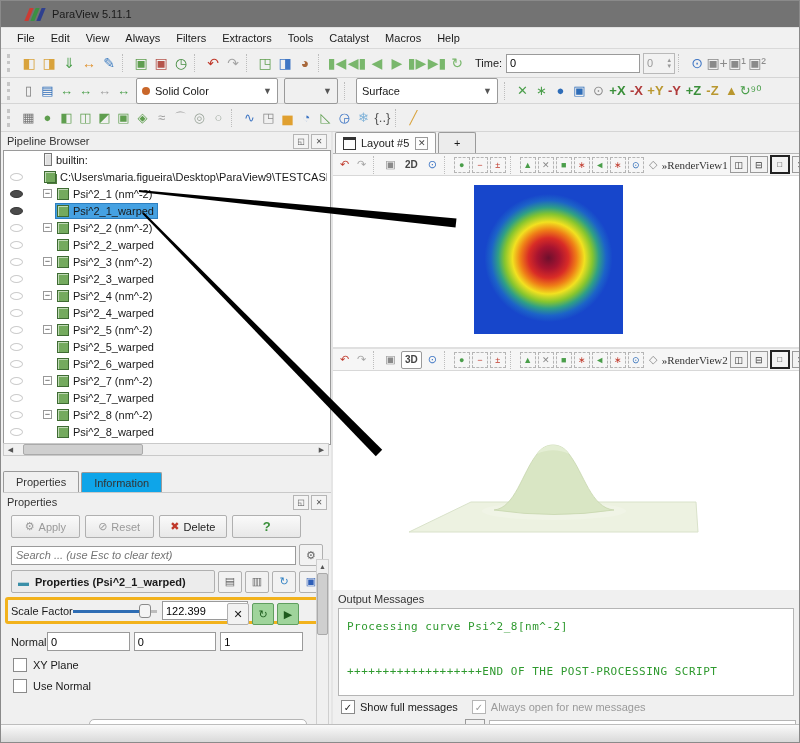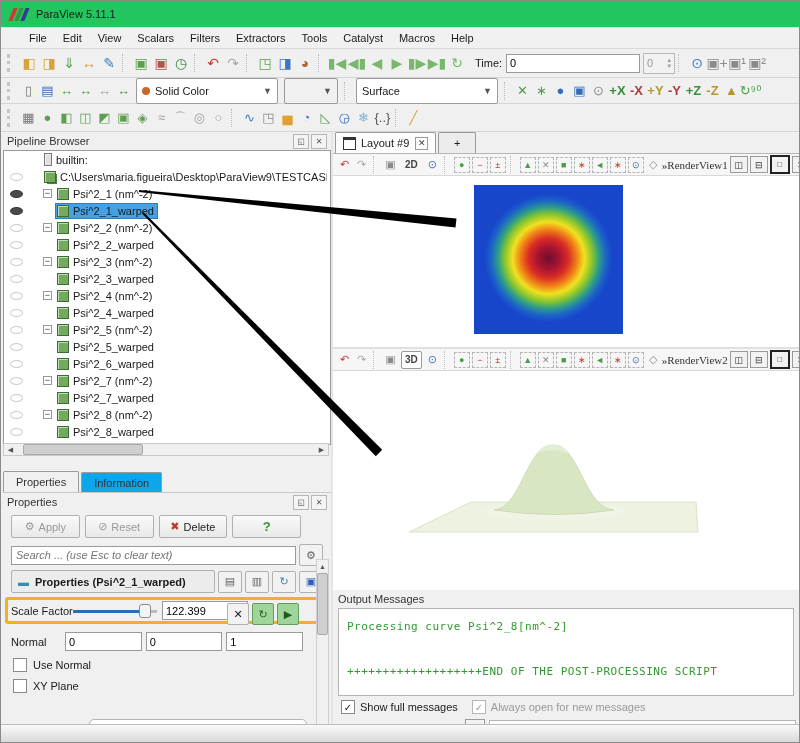--- a/index.html
+++ b/index.html
@@ -1,22 +1,22 @@
 <!DOCTYPE html>
 <html><head>
 <meta charset="utf-8">
 <style>
   html,body{margin:0;padding:0;background:#d8d8d8;}
   #win{position:relative;width:798px;height:741px;background:#f0f0f0;border:1px solid #8a8a8a;
        font-family:"Liberation Sans",sans-serif;font-size:11px;color:#1a1a1a;overflow:hidden;}
   
-  #titlebar{position:absolute;left:0;top:0;width:100%;height:27px;background:#22c55e;border-bottom:1px solid #e2e2e2;display:flex;align-items:center;padding-left:10px;box-sizing:border-box;}
+  #titlebar{position:absolute;left:0;top:0;width:100%;height:27px;background:#737373;border-bottom:1px solid #e2e2e2;display:flex;align-items:center;padding-left:26px;box-sizing:border-box;}
   .logo{display:inline-flex;margin-right:7px;}
   .logo i{width:4px;height:13px;margin-right:2px;transform:skewX(-22deg);display:inline-block;}
-  #menubar{position:absolute;left:0;top:27px;width:100%;height:21px;background:#f1f1f1;border-bottom:1px solid #d9d9d9;display:flex;align-items:center;padding-left:20px;box-sizing:border-box;}
+  #menubar{position:absolute;left:0;top:27px;width:100%;height:21px;background:#f1f1f1;border-bottom:1px solid #d9d9d9;display:flex;align-items:center;padding-left:8px;box-sizing:border-box;}
   .menu-item{padding:2px 8px;cursor:default;}
   
   .tb{position:absolute;left:0;width:100%;display:flex;align-items:center;box-sizing:border-box;background:#f0f0f0;border-bottom:1px solid #d5d5d5;padding-left:6px;}
   #tb1{top:48px;height:29px;}
   #tb2{top:77px;height:26px;}
   #tb3{top:103px;height:28px;}
   .ticons{display:flex;align-items:center;}
   .tbi{width:20px;height:20px;display:flex;align-items:center;justify-content:center;font-size:14px;flex:none;cursor:default;}
   #tb2 .tbi,#tb3 .tbi{width:19px;height:19px;font-size:13px;}
   .tbi.axis{font-size:9px;font-weight:bold;}
@@ -138,21 +138,21 @@
         <i style="background:#2e3f8f"></i>
       </span>
     <span>ParaView 5.11.1</span>
   </div>
 
   <div id="menubar">
 
   <span class="menu-item">File</span>
       <span class="menu-item">Edit</span>
       <span class="menu-item">View</span>
-      <span class="menu-item">Scalars</span>
+      <span class="menu-item">Always</span>
       <span class="menu-item">Filters</span>
       <span class="menu-item">Extractors</span>
       <span class="menu-item">Tools</span>
       <span class="menu-item">Catalyst</span>
       <span class="menu-item">Macros</span>
       <span class="menu-item">Help</span>
     </div>
 
   <div id="tb1" class="tb">
     <span class="grip"></span>
@@ -510,51 +510,51 @@
           <span class="handle"></span>
       </span>
       <input id="scale-value" class="pinput" value="122.399" style="">
     </div>
     <div style="position:absolute;right:32px;top:110px;display:flex">
       <span class="sqbtn">✕</span>
       <span class="sqbtn green">↻</span>
       <span class="sqbtn green">▶</span>
     </div>
     <div class="prow" style="margin-right:28px;margin-top:8px">
-      <span class="plabel" style="width:54px">Normal</span>
+      <span class="plabel" style="width:36px">Normal</span>
       <span style="display:flex;flex:1;gap:4px">
 
       <input class="pinput" style="flex: 1 1 0%; width: 60px;" value="0">
           <input class="pinput" style="flex: 1 1 0%; width: 60px;" value="0">
           <input class="pinput" style="flex: 1 1 0%; width: 60px;" value="1">
         </span>
     </div>
     <div class="cbrow">
       <span class="cb"></span>
-      <span>Use Normal</span>
+      <span>XY Plane</span>
     </div>
     <div class="cbrow">
       <span class="cb"></span>
-      <span>XY Plane</span>
+      <span>Use Normal</span>
     </div>
 
     <div id="hslider"></div>
     <div id="props-scroll">
       <span class="sc-arrow">▲</span>
       <span class="vthumb"></span>
     </div>
   </div>
 
   <div class="vsplit"></div>
 
   <div id="rightpane">
     <div id="layout-tabs">
       <span class="ltab">
         <span class="wicon"></span>
-        <span>Layout #9</span>
+        <span>Layout #5</span>
         <span class="closex">✕</span>
       </span>
       <span class="ltab plus">+</span>
     </div>
 
     <div class="rvtb">
       <span class="ticons">
 
       <span class="tbi" style="color: rgb(192, 57, 43);">↶</span>
           <span class="tbi" style="color: rgb(165, 165, 165);">↷</span>

